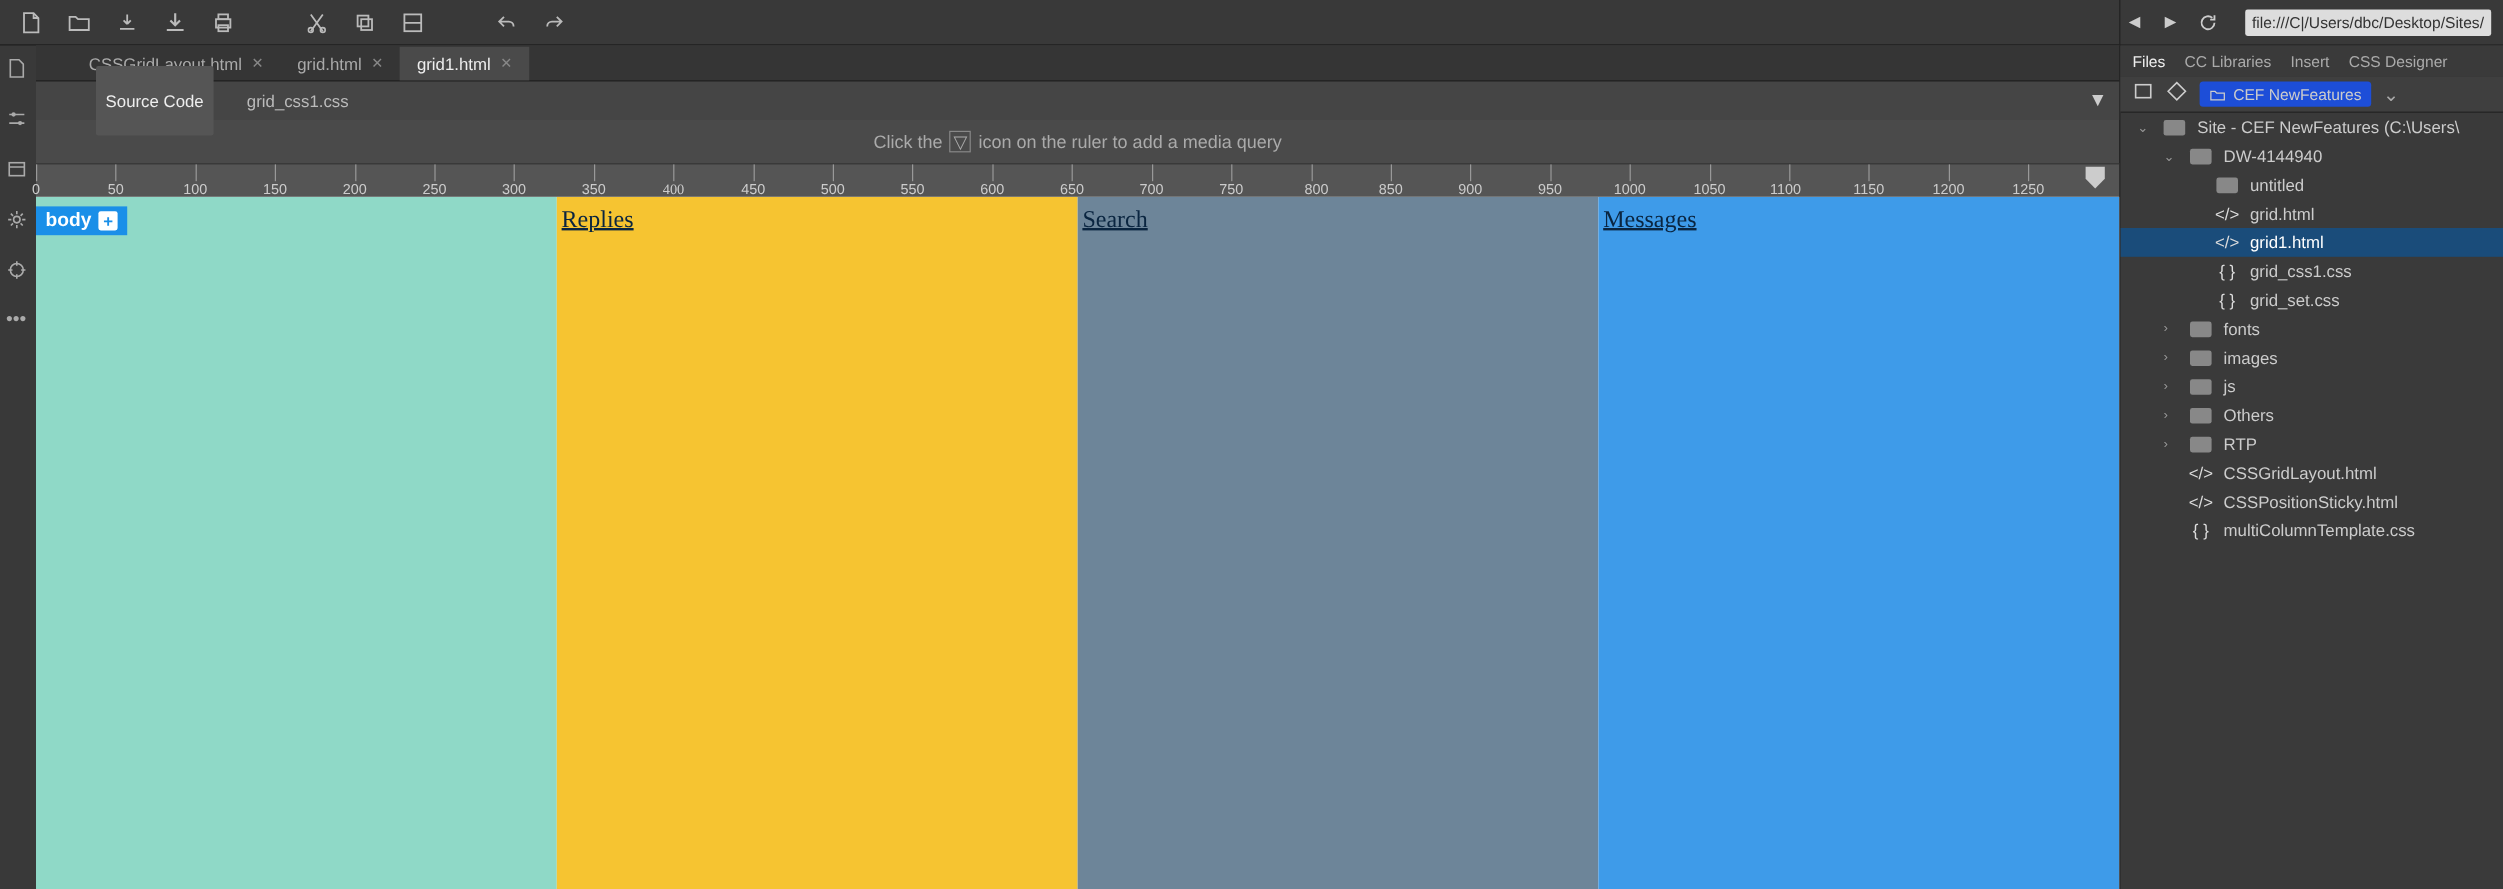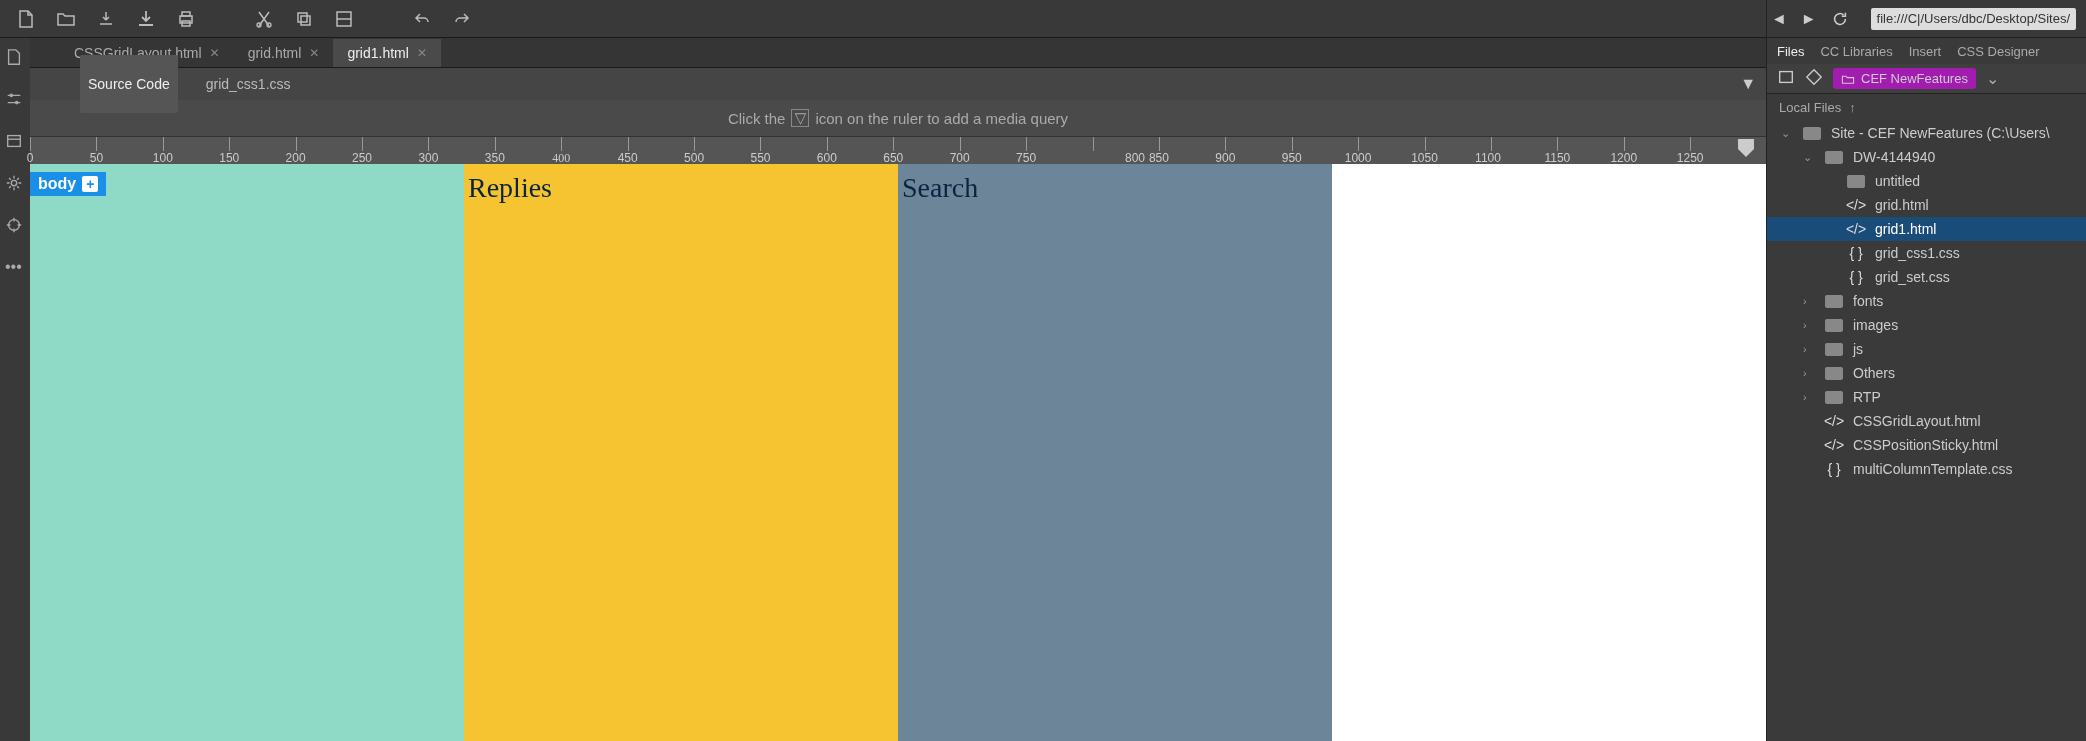--- a/index.html
+++ b/index.html
@@ -22,37 +22,37 @@
 .editor-area{flex:1;display:flex;flex-direction:column;background:#4a4a4a;min-width:0;}
 .hint-bar{height:36px;display:flex;align-items:center;justify-content:center;color:#aaa;font-size:15px;gap:6px;}
 .ruler-wrap{height:28px;background:#555;position:relative;border-top:1px solid #333;}
 .ruler{position:absolute;left:0;right:0;top:0;height:28px;color:#ccc;font-size:12px;}
 .ruler .tick{position:absolute;top:0;height:8px;width:1px;background:#999;}
 .ruler .tick.major{height:14px;}
 .ruler .label{position:absolute;top:14px;transform:translateX(-50%);font-size:12px;}
 .ruler .marker{position:absolute;top:0;right:10px;}
 .canvas{flex:1;background:#fff;position:relative;overflow:hidden;}
 .grid{display:grid;grid-template-columns:repeat(4,1fr);height:100%;}
-.cell{padding:8px 4px;font-size:28px;color:#0a2540;font-family:Georgia,serif;}
+.cell{padding:8px 4px;font-size:20px;color:#0a2540;font-family:Georgia,serif;text-decoration:underline;}
 .cell1{background:#8fd9c7;}
 .cell2{background:#f6c431;}
 .cell3{background:#6d8599;}
 .cell4{background:#3e9be9;}
 .body-tag{position:absolute;top:8px;left:0;background:#1a8fe8;color:#fff;font-size:16px;font-weight:bold;padding:3px 8px;display:flex;align-items:center;gap:6px;}
 .body-tag .plus{background:#fff;color:#1a8fe8;width:16px;height:16px;display:flex;align-items:center;justify-content:center;font-size:14px;border-radius:2px;}
 .right-col{width:320px;background:#3a3a3a;display:flex;flex-direction:column;border-left:1px solid #222;}
 .right-toolbar{height:38px;background:#393939;display:flex;align-items:center;justify-content:flex-end;gap:14px;padding:0 10px;border-bottom:1px solid #222;}
 .right-toolbar .rbtn{width:22px;height:22px;color:#ccc;cursor:pointer;display:flex;align-items:center;justify-content:center;}
 .url-bar{background:#ddd;color:#333;height:22px;padding:0 6px;font-size:13px;display:flex;align-items:center;flex:1;margin-left:8px;border-radius:2px;}
 .panel-tabs{height:26px;display:flex;align-items:center;gap:16px;padding:0 10px;font-size:13px;background:#3a3a3a;}
 .panel-tab{color:#aaa;cursor:pointer;}
 .panel-tab.active{color:#eee;}
 .panel-sub{height:30px;display:flex;align-items:center;gap:10px;padding:0 10px;background:#3f3f3f;border-bottom:1px solid #222;}
 .panel-sub .pbtn{color:#ccc;cursor:pointer;}
-.panel-sub .site-sel{background:#a21caf;padding:3px 8px;border-radius:3px;font-size:13px;display:flex;align-items:center;gap:6px;}
+.panel-sub .site-sel{background:#1d4ed8;padding:3px 8px;border-radius:3px;font-size:13px;display:flex;align-items:center;gap:6px;}
 .panel-header{padding:6px 12px;font-size:13px;color:#aaa;display:flex;align-items:center;gap:8px;}
 .file-tree{flex:1;overflow:auto;font-size:14px;}
 .tree-row{display:flex;align-items:center;padding:3px 6px;gap:8px;color:#ccc;cursor:pointer;white-space:nowrap;}
 .tree-row.selected{background:#1a4c7a;color:#fff;}
 .tree-indent{display:inline-block;}
 .tree-arrow{width:12px;color:#999;font-size:11px;}
 .file-icon{width:22px;height:18px;display:flex;align-items:center;justify-content:center;}
 .file-icon.folder::before{content:"";width:18px;height:13px;background:#888;border-radius:2px;display:block;}
 .file-icon.html{color:#ddd;font-size:14px;}
 .file-icon.css{color:#ddd;font-size:14px;}
@@ -214,21 +214,21 @@
             <div class="label" style="left: 730.469px;">550</div>
             <div class="tick major" style="left: 796.875px;"></div>
             <div class="label" style="left: 796.875px;">600</div>
             <div class="tick major" style="left: 863.281px;"></div>
             <div class="label" style="left: 863.281px;">650</div>
             <div class="tick major" style="left: 929.688px;"></div>
             <div class="label" style="left: 929.688px;">700</div>
             <div class="tick major" style="left: 996.094px;"></div>
             <div class="label" style="left: 996.094px;">750</div>
             <div class="tick major" style="left: 1062.5px;"></div>
-            <div class="label" style="left: 1105px;">800</div>
+            <div class="label" style="left: 1067px;">800</div>
             <div class="tick major" style="left: 1128.91px;"></div>
             <div class="label" style="left: 1128.91px;">850</div>
             <div class="tick major" style="left: 1195.31px;"></div>
             <div class="label" style="left: 1195.31px;">900</div>
             <div class="tick major" style="left: 1261.72px;"></div>
             <div class="label" style="left: 1261.72px;">950</div>
             <div class="tick major" style="left: 1328.12px;"></div>
             <div class="label" style="left: 1328.12px;">1000</div>
             <div class="tick major" style="left: 1394.53px;"></div>
             <div class="label" style="left: 1394.53px;">1050</div>
@@ -243,20 +243,21 @@
             <div class="marker"><svg width="20" height="24" viewBox="0 0 20 24">
                 <path d="M2 2h16v10l-8 8-8-8z" fill="#ccc"></path>
               </svg></div>
           </div>
       </div>
       <div class="canvas">
         <div class="grid" id="grid-cells">
             <div class="cell cell1"></div>
             <div class="cell cell2">Replies</div>
             <div class="cell cell3">Search</div>
+            <div class="cell cell4">Messages</div>
           </div>
         <div class="body-tag">
           <span>body</span>
           <span class="plus">+</span>
         </div>
       </div>
     </div>
 
     <div class="right-col">
       <div class="panel-tabs" id="panel-tabs">
@@ -273,24 +274,20 @@
               <path d="M10 2l8 8-8 8-8-8z" fill="none" stroke="currentColor" stroke-width="1.5"></path>
             </svg></span>
         <span class="site-sel">
           <svg width="14" height="14" viewBox="0 0 20 20">
               <path d="M2 6h5l2 2h9v8H2z" fill="none" stroke="currentColor" stroke-width="1.5"></path>
             </svg>
           <span>CEF NewFeatures</span>
         </span>
         <span style="color:#aaa;">⌄</span>
       </div>
-      <div class="panel-header">
-        <span>Local Files</span>
-        <span>↑</span>
-      </div>
       <div class="file-tree" id="file-tree">
           <div class="tree-row">
             <span class="tree-indent" style="width: 0px;"></span>
             <span class="tree-arrow">⌄</span>
             <span class="file-icon folder"></span>
             <span>Site - CEF NewFeatures (C:\Users\</span>
           </div>
           <div class="tree-row">
             <span class="tree-indent" style="width: 22px;"></span>
             <span class="tree-arrow">⌄</span>

